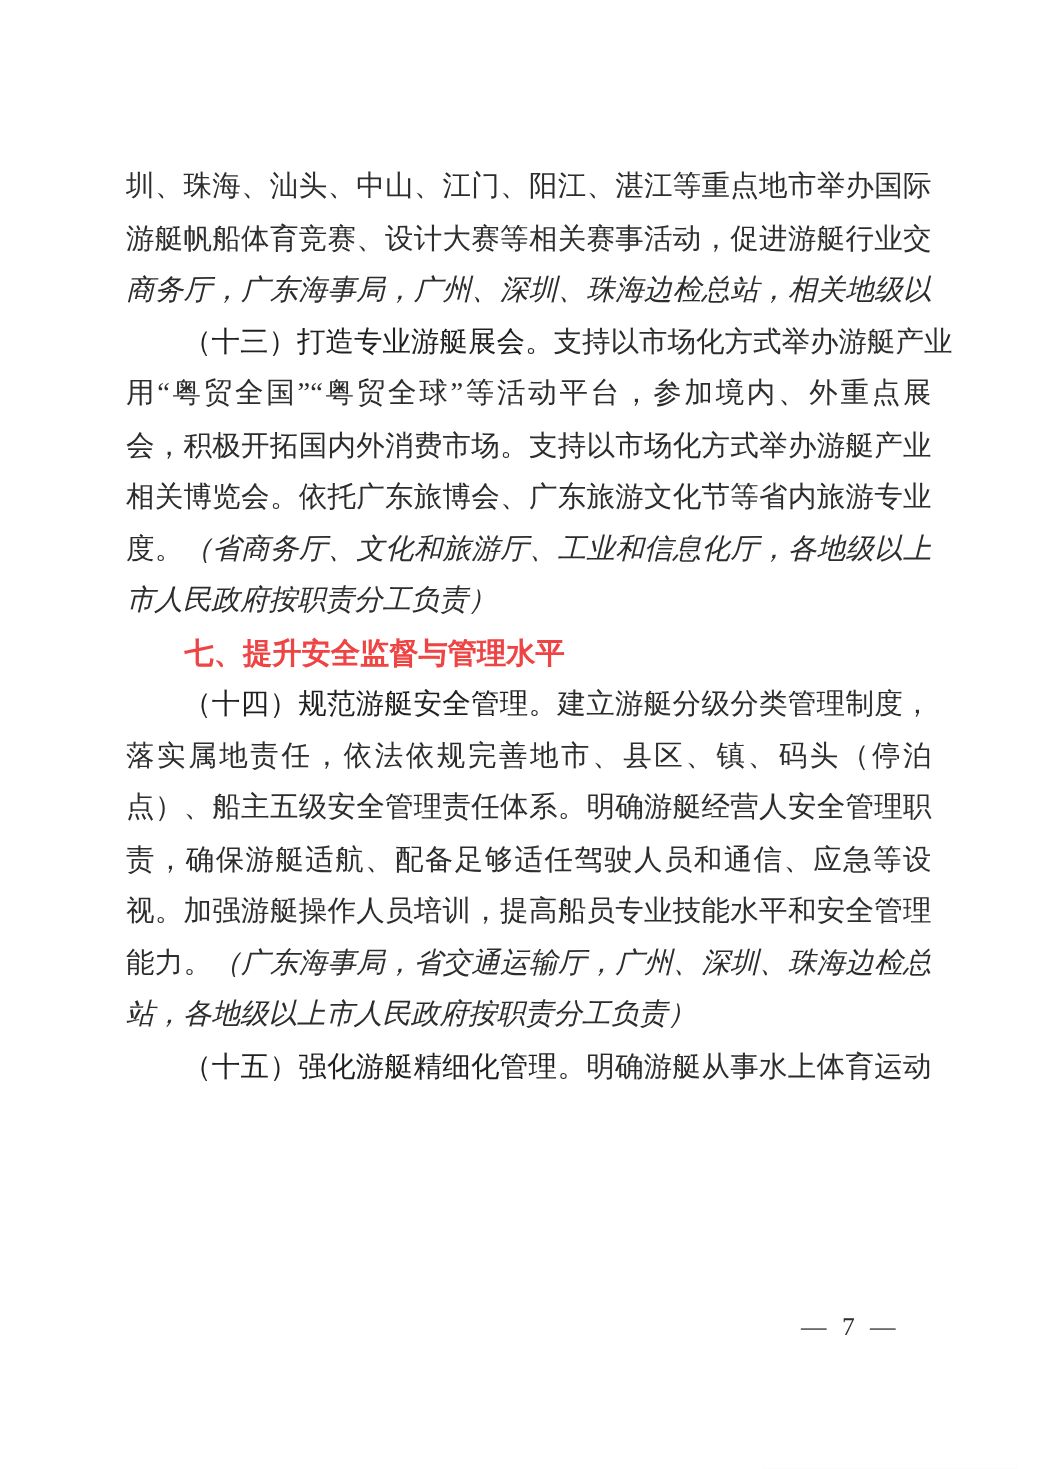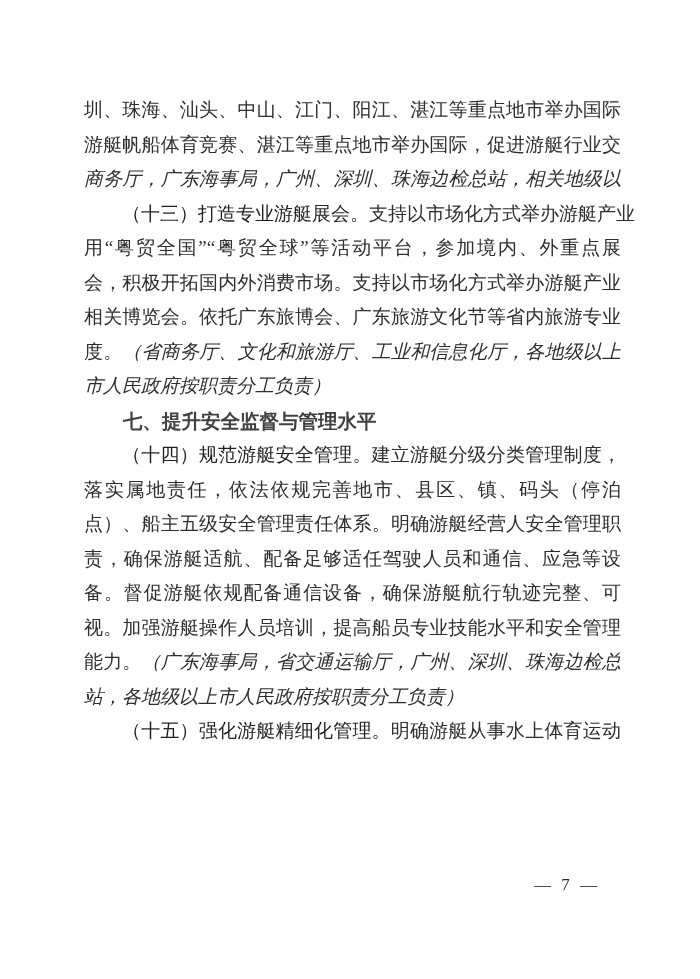--- a/index.html
+++ b/index.html
@@ -9,21 +9,21 @@
     font-family: "Liberation Serif", "DejaVu Serif", serif;
   }
   .page {
     position: relative;
     width: 700px; height: 979px;
     background: #ffffff;
     overflow: hidden;
   }
   .content {
     position: absolute;
-    left: 84px; top: 93px;
+    left: 84px; top: 108px;
     width: 537px;
   }
   .line {
     font-size: 19px;
     line-height: 34.5px;
     height: 34.5px;
     color: #2d2d2d;
     text-align: justify;
     text-align-last: justify;
     text-justify: inter-character;
@@ -35,21 +35,21 @@
   }
   .line.indent { text-indent: 2em; }
   .seg-bold { font-weight: normal; color: #1f1f1f; }
   .seg-kaiti { font-style: italic; }
   .heading {
     font-family: "Liberation Sans", "DejaVu Sans", sans-serif;
     font-size: 19.5px;
     line-height: 34.5px;
     height: 34.5px;
     font-weight: bold;
-    color: #404040;
+    color: #ef4444;
     text-indent: 2em;
     text-align: right;
     text-align-last: left;
     white-space: nowrap;
   }
   .page-number {
     position: absolute;
     top: 876px;
     right: 100px;
     font-size: 17px;
@@ -58,37 +58,36 @@
     color: #2d2d2d;
   }
 </style>
 </head>
 <body>
 
 <div class="page">
   <div class="content">
 
     <div class="line"><span>圳、珠海、汕头、中山、江门、阳江、湛江等重点地市举办国际</span></div>
-    <div class="line"><span>游艇帆船体育竞赛、湛江等重点地市举办国际，促进游艇行业交</span></div>
+    <div class="line"><span>游艇帆船体育竞赛、设计大赛等相关赛事活动，促进游艇行业交</span></div>
     <div class="line"><span class="seg-kaiti">商务厅，广东海事局，广州、深圳、珠海边检总站，相关地级以</span></div>
 
     <div class="line indent"><span class="seg-bold">（十三）打造专业游艇展会。</span><span>支持以市场化方式举办游艇产业</span></div>
     <div class="line"><span>用“粤贸全国”“粤贸全球”等活动平台，参加境内、外重点展</span></div>
     <div class="line"><span>会，积极开拓国内外消费市场。支持以市场化方式举办游艇产业</span></div>
     <div class="line"><span>相关博览会。依托广东旅博会、广东旅游文化节等省内旅游专业</span></div>
     <div class="line"><span>度。</span><span class="seg-kaiti">（省商务厅、文化和旅游厅、工业和信息化厅，各地级以上</span></div>
     <div class="line end"><span class="seg-kaiti">市人民政府按职责分工负责）</span></div>
 
     <div class="heading">七、提升安全监督与管理水平</div>
 
     <div class="line indent"><span class="seg-bold">（十四）规范游艇安全管理。</span><span>建立游艇分级分类管理制度，</span></div>
     <div class="line"><span>落实属地责任，依法依规完善地市、县区、镇、码头（停泊</span></div>
     <div class="line"><span>点）、船主五级安全管理责任体系。明确游艇经营人安全管理职</span></div>
     <div class="line"><span>责，确保游艇适航、配备足够适任驾驶人员和通信、应急等设</span></div>
-    <div class="line"><span>备。督促游艇依规配备通信设备，确保游艇航行轨迹完整、可</span></div>
     <div class="line"><span>视。加强游艇操作人员培训，提高船员专业技能水平和安全管理</span></div>
     <div class="line"><span>能力。</span><span class="seg-kaiti">（广东海事局，省交通运输厅，广州、深圳、珠海边检总</span></div>
     <div class="line end"><span class="seg-kaiti">站，各地级以上市人民政府按职责分工负责）</span></div>
 
     <div class="line indent"><span class="seg-bold">（十五）强化游艇精细化管理。</span><span>明确游艇从事水上体育运动</span></div>
 
   </div>
 
   <div class="page-number">— 7 —</div>
 </div>

